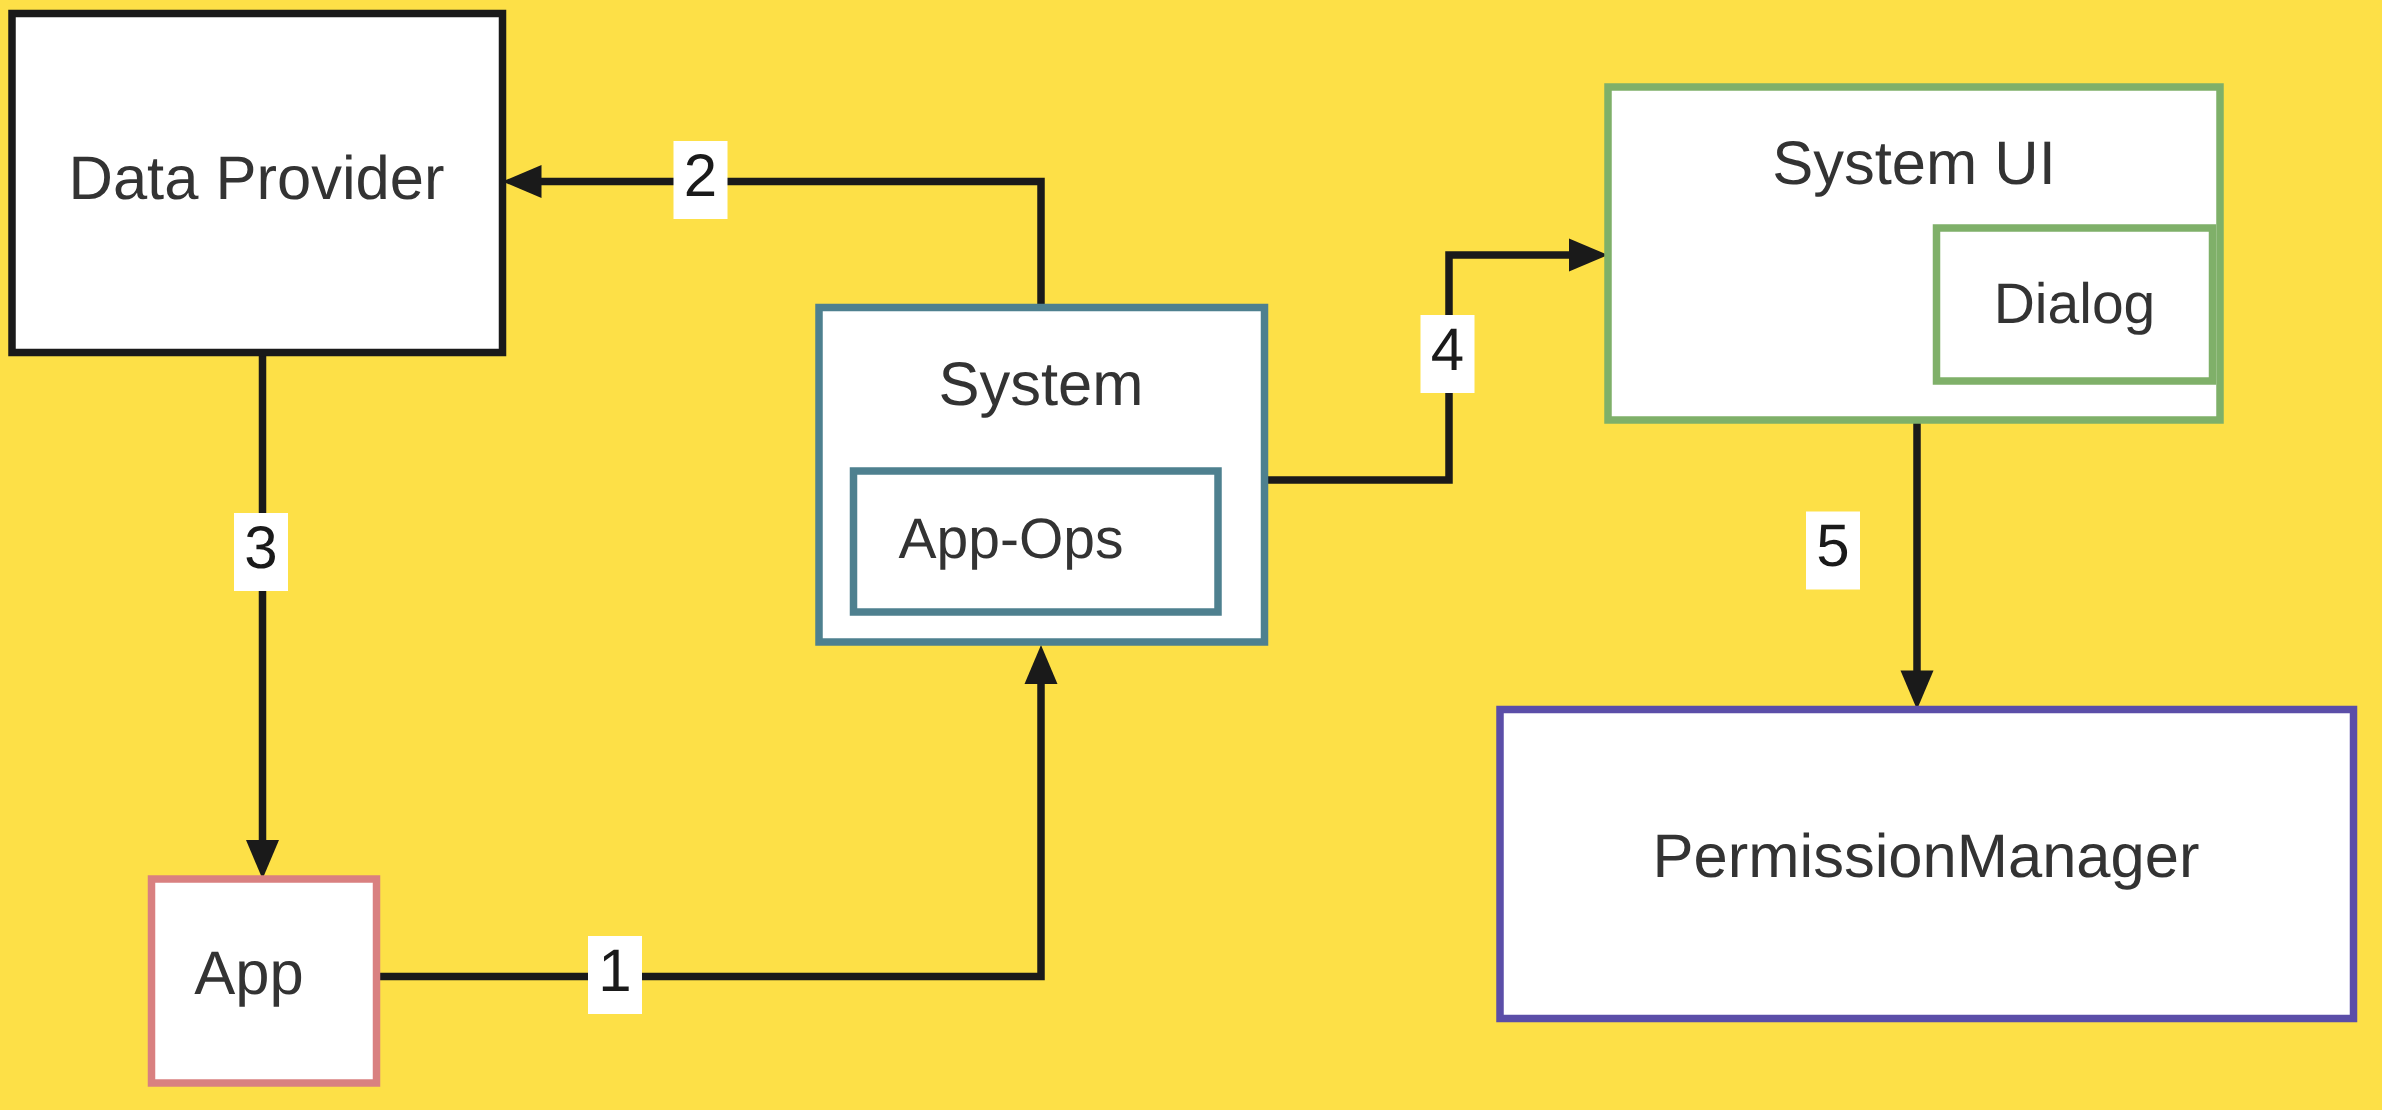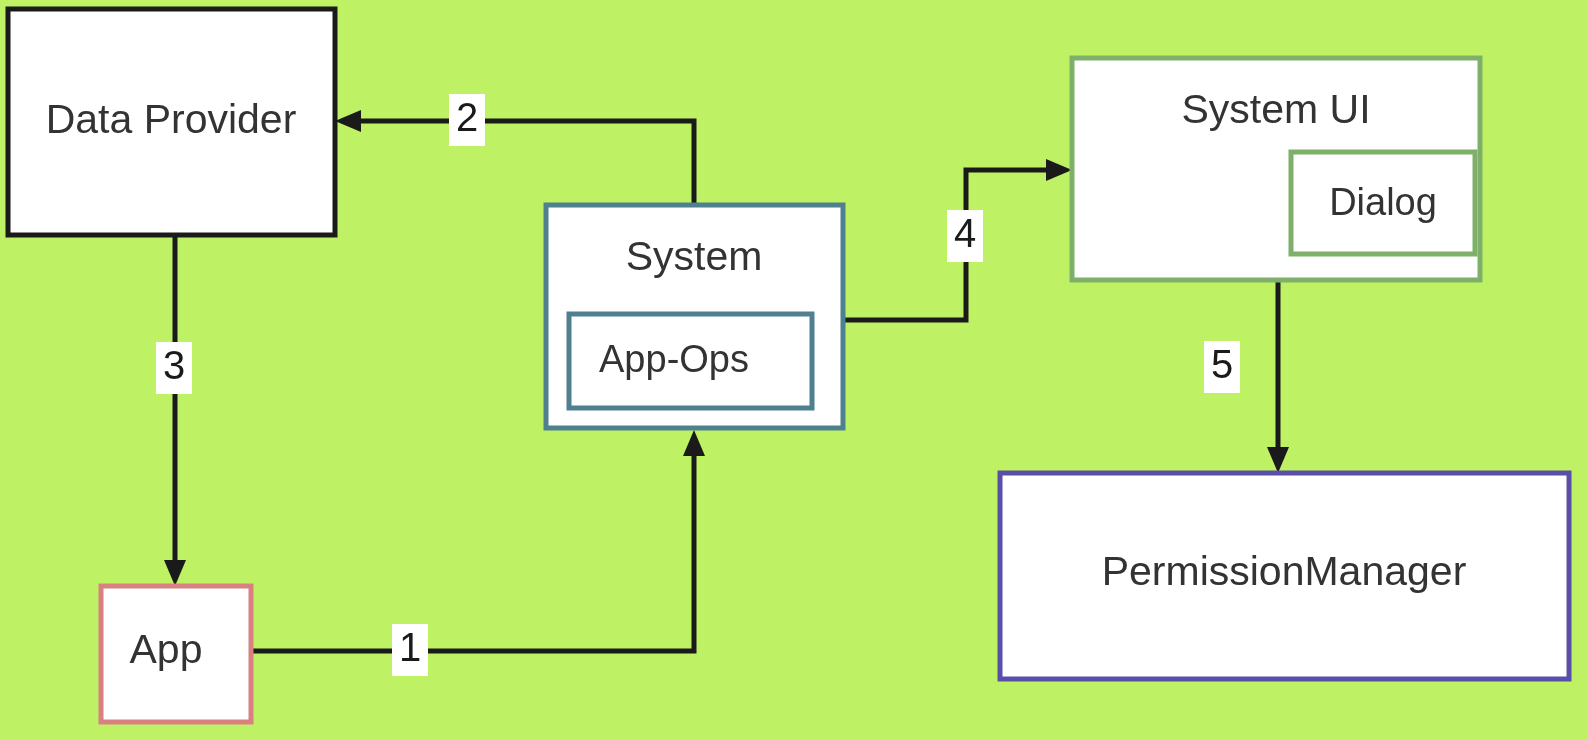--- a/index.html
+++ b/index.html
@@ -11,21 +11,21 @@
   body {
     width: 1588px;
     height: 740px;
     font-family: "Liberation Sans", sans-serif;
     overflow: hidden;
   }
   #diagram-root {
     position: relative;
     width: 1588px;
     height: 740px;
-    background: #bef264;
+    background: #fde047;
   }
   svg#diagram-canvas {
     display: block;
     width: 1588px;
     height: 740px;
   }
   .node-rect {
     fill: #ffffff;
   }
   .node-label {

